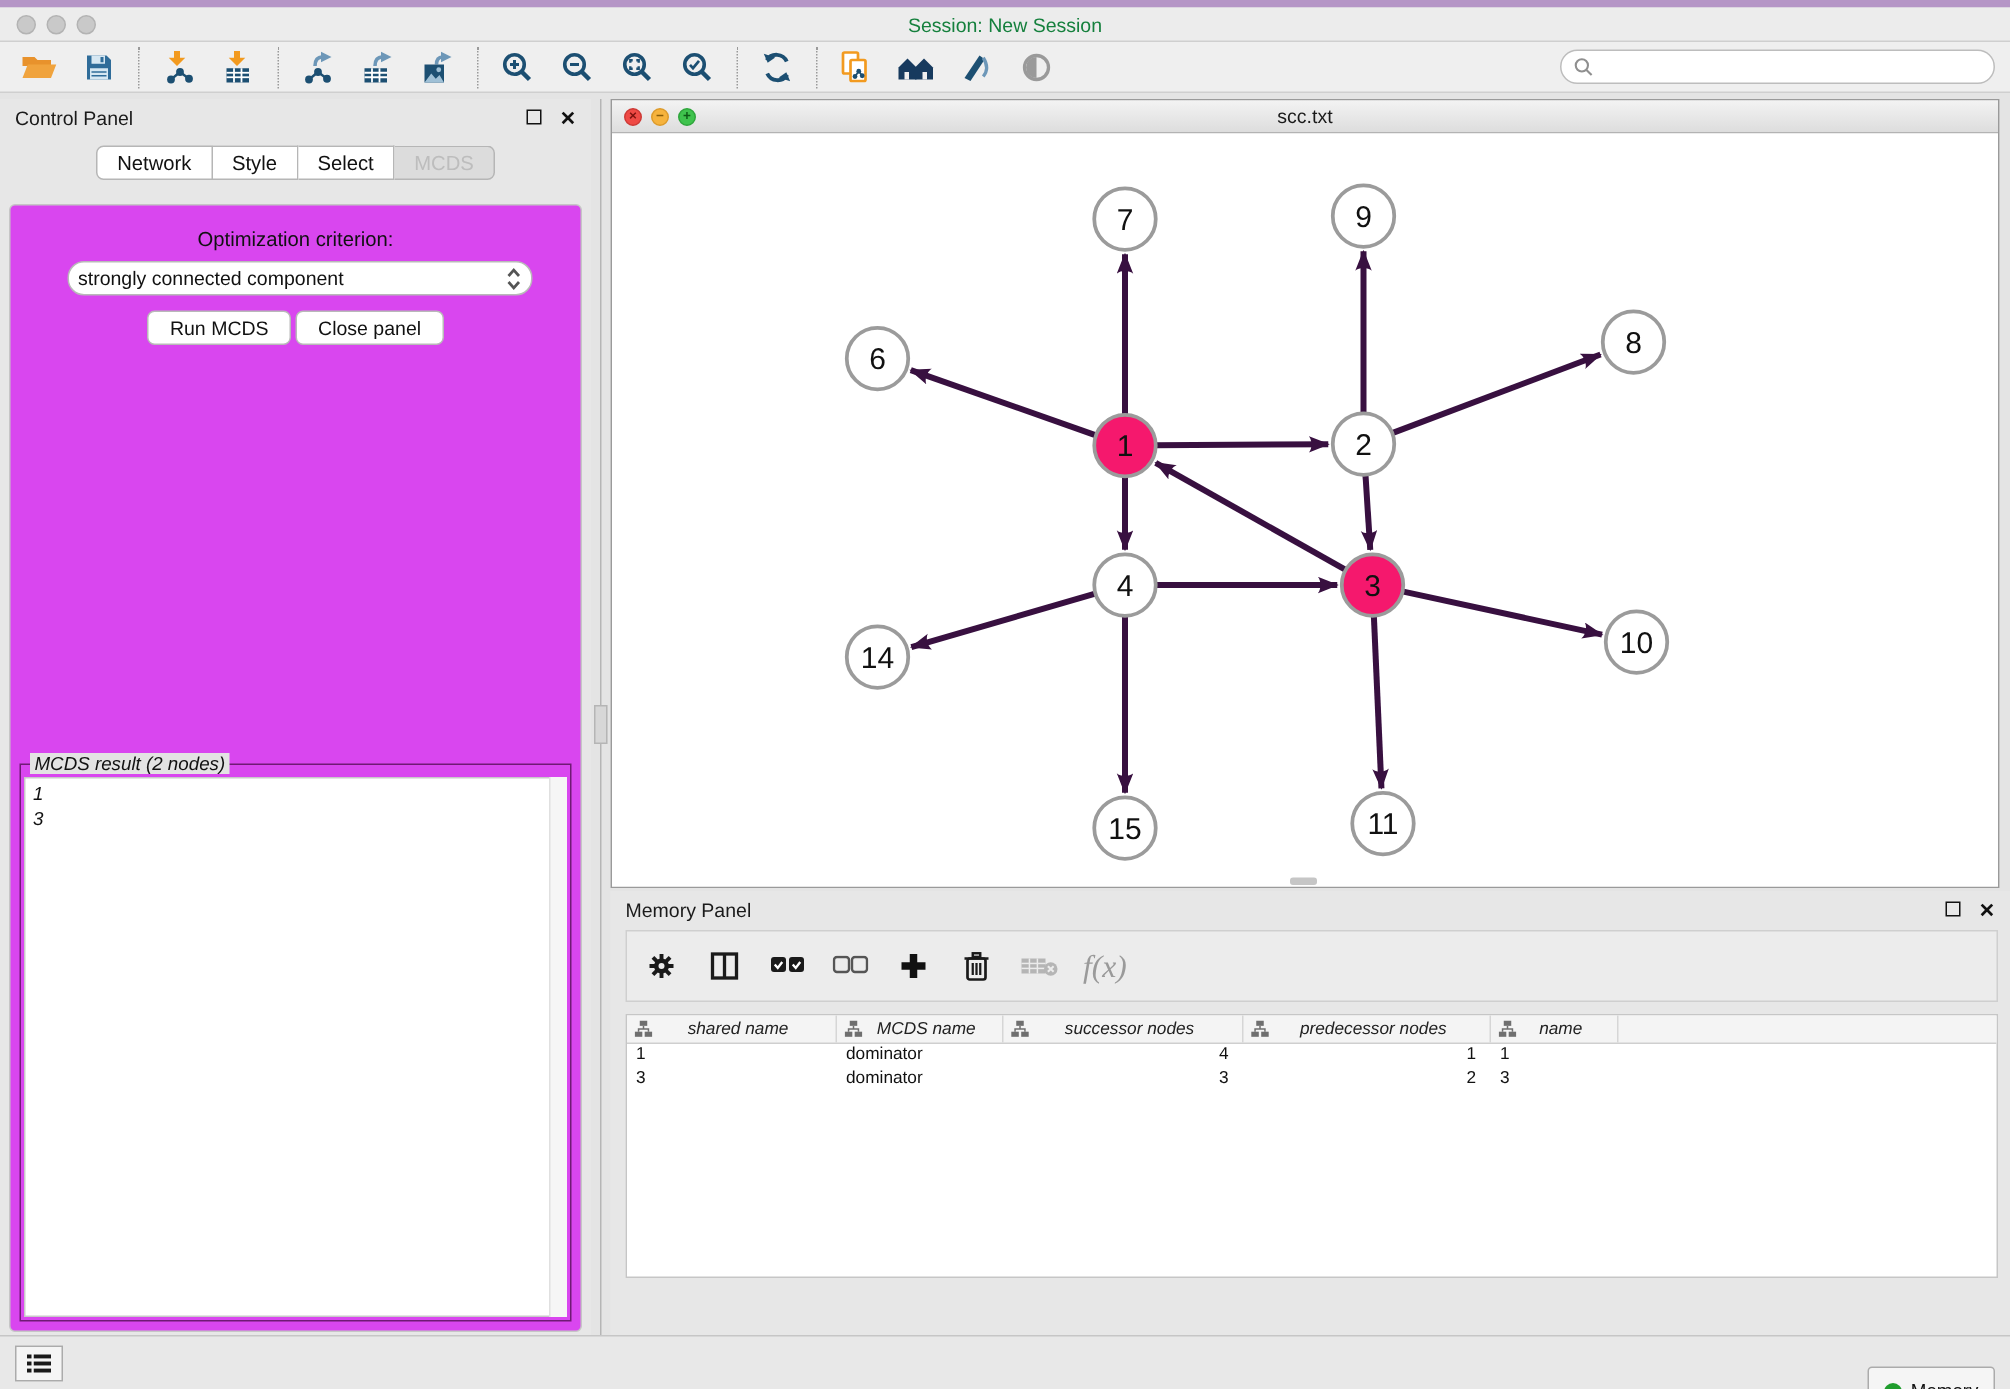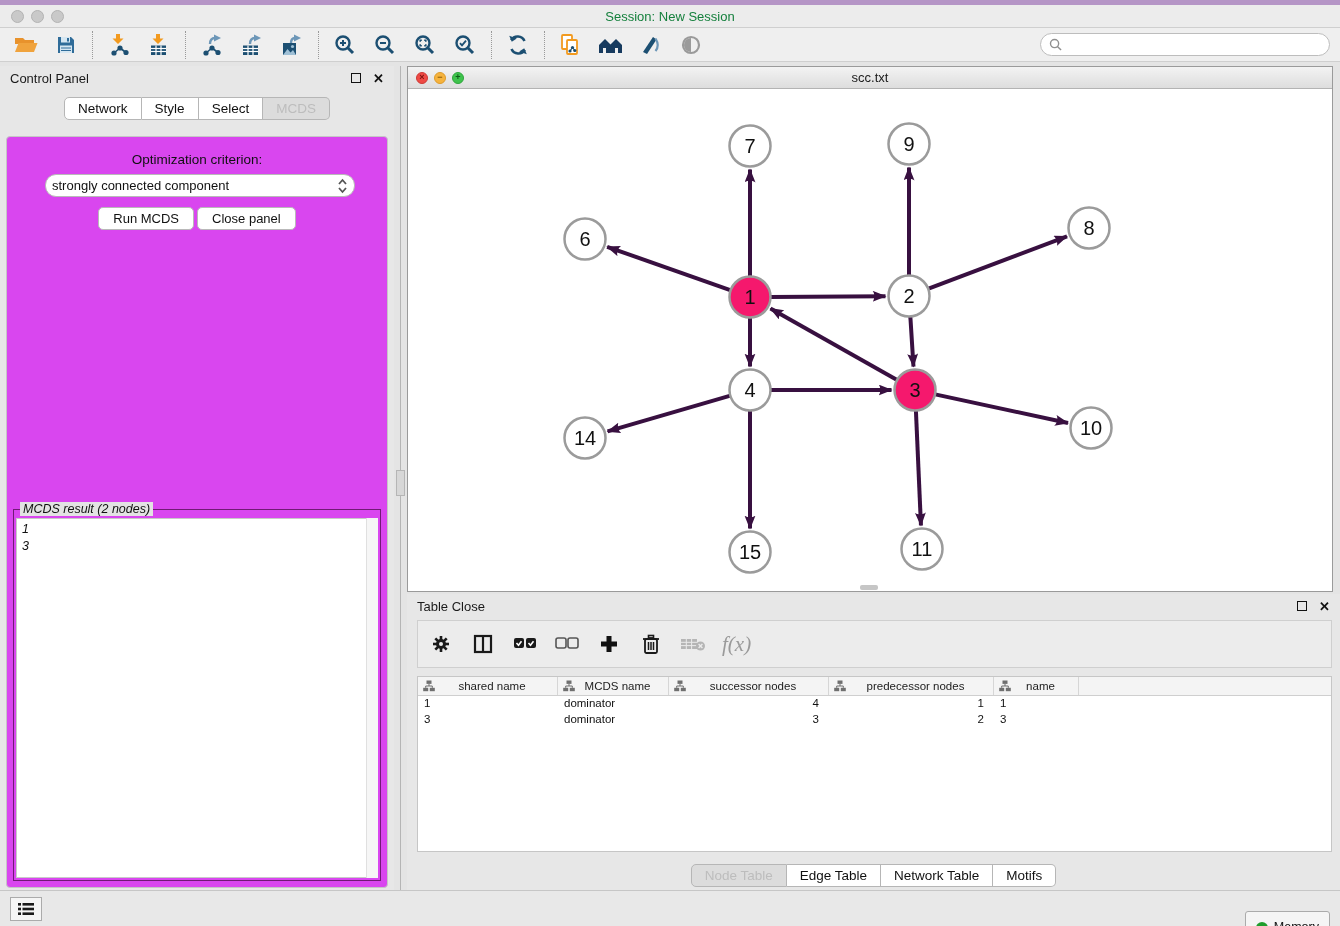--- a/index.html
+++ b/index.html
@@ -56,21 +56,21 @@
   .net-title .nt-text { position:absolute; left:0; right:0; text-align:center; font-size:13px; color:#1a1a1a; }
   .net-canvas { position:relative; width:924px; height:502px; background:#fff; overflow:hidden; }
   .hscroll-thumb { position:absolute; left:452px; bottom:1px; width:18px; height:5px; background:#c6c6c6; border-radius:2px; }
 
   
   .table-panel { position:absolute; left:407px; top:594px; width:933px; height:296px; background:#e7e7e7; }
   .tp-toolbar { position:absolute; left:10px; top:26px; width:915px; height:48px; background:#ececec; border:1px solid #cfcfcf; display:flex; align-items:center; padding-left:10px; gap:16px; }
   .tp-ic { width:26px; height:26px; display:flex; align-items:center; justify-content:center; }
   .fx-label { font-family:"Liberation Serif", serif; font-style:italic; font-size:21px; color:#9a9a9a; }
   .grid-table { position:absolute; left:10px; top:82px; width:915px; height:176px; background:#fff; border:1px solid #c6c6c6; }
-  .gt-header { display:flex; height:19px; background:#f4f4f4; border-bottom:1px solid #cfcfcf; }
+  .gt-header { display:flex; height:19px; background:#f4f4f4; border-bottom:1px solid #cfcfcf;font-style:italic; }
   .gt-hcell { display:flex; align-items:center; border-right:1px solid #d6d6d6; font-size:11.5px; color:#222; }
   .gt-hcell .hlabel { flex:1; text-align:center; padding-right:8px; }
   .gt-row { display:flex; height:16px; font-size:11.5px; color:#111; }
   .gt-cell { padding:1px 10px 0 6px; overflow:hidden; white-space:nowrap; }
   .tp-tabs { position:absolute; left:0; top:270px; width:100%; display:flex; justify-content:center; }
 
   
   .statusbar { position:absolute; left:0; top:890px; width:1340px; height:36px; background:#e8e8e8; border-top:1px solid #c6c6c6; }
   .list-btn { position:absolute; left:10px; top:6px; width:32px; height:24px; background:#f5f5f5; border:1px solid #ababab; display:flex; align-items:center; justify-content:center; }
   .mem-btn { position:absolute; right:10px; top:6px; height:24px; background:#f5f5f5; border:1px solid #ababab; border-radius:3px; display:flex; align-items:flex-end; gap:6px; padding:0 10px; font-size:12.5px; color:#111;margin-top:14px; }
@@ -341,21 +341,21 @@
           <text x="342" y="470" text-anchor="middle" font-size="20" fill="#111111" font-family="&quot;Liberation Sans&quot;, sans-serif">15</text>
           <circle cx="514" cy="460" r="20.5" fill="#ffffff" stroke="#9b9b9b" stroke-width="2.5"></circle>
           <text x="514" y="467" text-anchor="middle" font-size="20" fill="#111111" font-family="&quot;Liberation Sans&quot;, sans-serif">11</text>
         </svg>
       <div class="hscroll-thumb"></div>
     </div>
   </div>
 
   <div class="table-panel">
     <div class="panel-head">
-      <span>Table Close</span>
+      <span>Memory Panel</span>
       <span class="spacer"></span>
       <span class="float-ic"></span>
       <span class="close-ic">✕</span>
     </div>
     <div class="tp-toolbar">
       <div class="tp-ic">
         <svg width="20" height="20" viewBox="0 0 20 20">
             <g stroke="#1a1a1a" stroke-width="2.6">
               <line x1="10" y1="2" x2="10" y2="18"></line>
               <line x1="2" y1="10" x2="18" y2="10"></line>
@@ -496,26 +496,20 @@
           </div>
           <div class="gt-row">
             <div class="gt-cell" style="width: 140px; text-align: left;">3</div>
             <div class="gt-cell" style="width: 111px; text-align: left;">dominator</div>
             <div class="gt-cell" style="width: 160px; text-align: right;">3</div>
             <div class="gt-cell" style="width: 165px; text-align: right;">2</div>
             <div class="gt-cell" style="width: 85px; text-align: left;">3</div>
           </div>
         </div>
     </div>
-    <div class="tp-tabs seg-row" id="tp-tabs" style="margin-top:0;">
-        <div class="seg active">Node Table</div>
-        <div class="seg">Edge Table</div>
-        <div class="seg">Network Table</div>
-        <div class="seg">Motifs</div>
-      </div>
   </div>
 
   <div class="statusbar">
     <div class="list-btn">
       <svg width="16" height="14" viewBox="0 0 16 14">
           <g fill="#1a1a1a">
             <rect x="0" y="1" width="3" height="2.6"></rect>
             <rect x="4.5" y="1" width="11.5" height="2.6"></rect>
             <rect x="0" y="5.7" width="3" height="2.6"></rect>
             <rect x="4.5" y="5.7" width="11.5" height="2.6"></rect>

